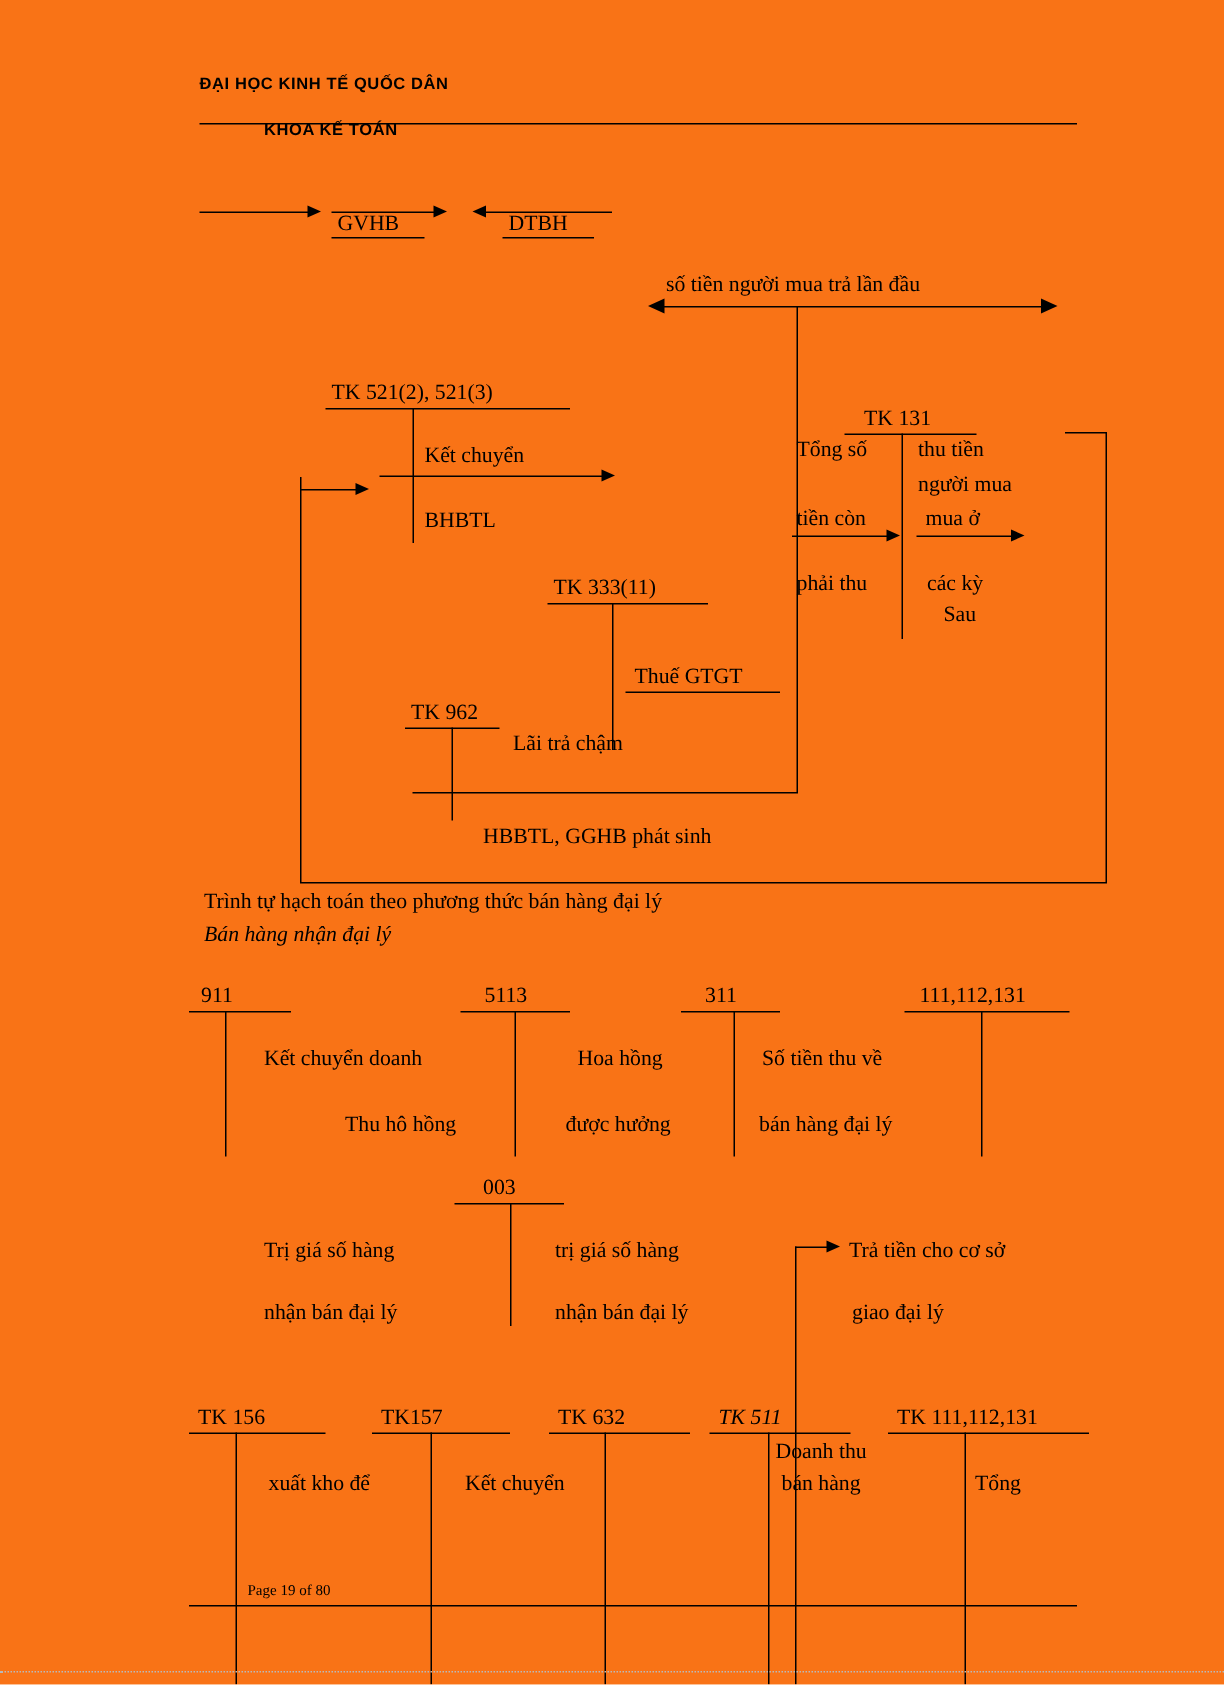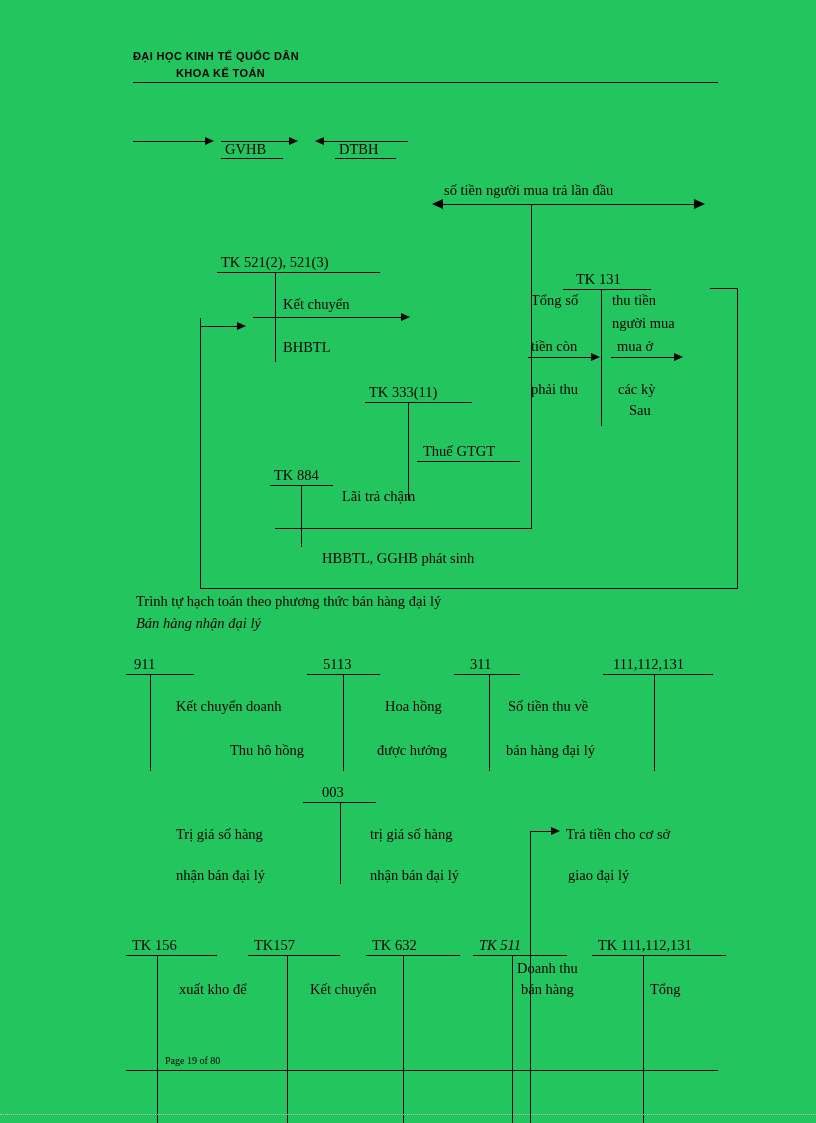--- a/index.html
+++ b/index.html
@@ -4,21 +4,21 @@
 <style>
   html, body {
     margin: 0;
     padding: 0;
     background: #ffffff;
   }
   #page {
     position: relative;
     width: 816px;
     height: 1123px;
-    background: #22c55e;
+    background: #f97316;
     overflow: hidden;
     font-family: "Liberation Serif", "DejaVu Serif", serif;
     color: #000000;
   }
   
   .txt {
     position: absolute;
     white-space: nowrap;
     font-family: "Liberation Serif", "DejaVu Serif", serif;
     font-size: 14.5px;
@@ -78,21 +78,21 @@
     left: 0; right: 0;
     border-top: 1px dotted #b9b9b9;
   }
 </style>
 </head>
 <body>
 
 <div id="page">
 
   <div class="txt hdr" style="left:133px; top:51px;">ĐẠI HỌC KINH TẾ QUỐC DÂN</div>
-  <div class="txt hdr" style="left:133px; top:68px;padding-left:43px;">KHOA KẾ TOÁN</div>
+  <div class="txt hdr" style="left:133px; top:82px;padding-left:43px;">KHOA KẾ TOÁN</div>
   <div class="hline" style="left:133px; top:82px; width:585px;"></div>
 
   <div class="hline thin" style="left:133px; top:141px; width:75px;"></div>
   <div class="arrow-r" style="left:205px; top:136.5px;"></div>
 
   <div class="hline thin" style="left:221px; top:141px; width:72px;"></div>
   <div class="arrow-r" style="left:289px; top:136.5px;"></div>
   <div class="txt" style="left:225px; top:142px;">GVHB</div>
   <div class="hline thin" style="left:221px; top:158px; width:62px;"></div>
 
@@ -146,21 +146,21 @@
 
   <div class="hline" style="left:710px; top:288px; width:28px;"></div>
   <div class="vline thin" style="left:737px; top:288px; height:300px;"></div>
 
   <div class="txt" style="left:369px; top:385px;">TK 333(11)</div>
   <div class="hline" style="left:365px; top:402px; width:107px;"></div>
   <div class="vline thin" style="left:408px; top:402px; height:98px;"></div>
   <div class="txt" style="left:423px; top:444px;">Thuế GTGT</div>
   <div class="hline thin" style="left:417px; top:461px; width:103px;"></div>
 
-  <div class="txt" style="left:274px; top:468px;">TK 884</div>
+  <div class="txt" style="left:274px; top:468px;">TK 962</div>
   <div class="hline" style="left:270px; top:485px; width:63px;"></div>
   <div class="vline thin" style="left:301px; top:485px; height:62px;"></div>
   <div class="txt" style="left:322px; top:489px;margin-left:20px;">Lãi trả chậm</div>
 
   <div class="txt" style="left:322px; top:551px;">HBBTL,  GGHB phát sinh</div>
 
   <div class="txt" style="left:136px; top:594px;">Trình tự hạch toán theo phương thức bán hàng đại lý</div>
   <div class="txt it" style="left:136px; top:616px;text-align:right;">Bán hàng nhận đại lý</div>
 
   <div class="txt" style="left:134px; top:657px;">911</div>

